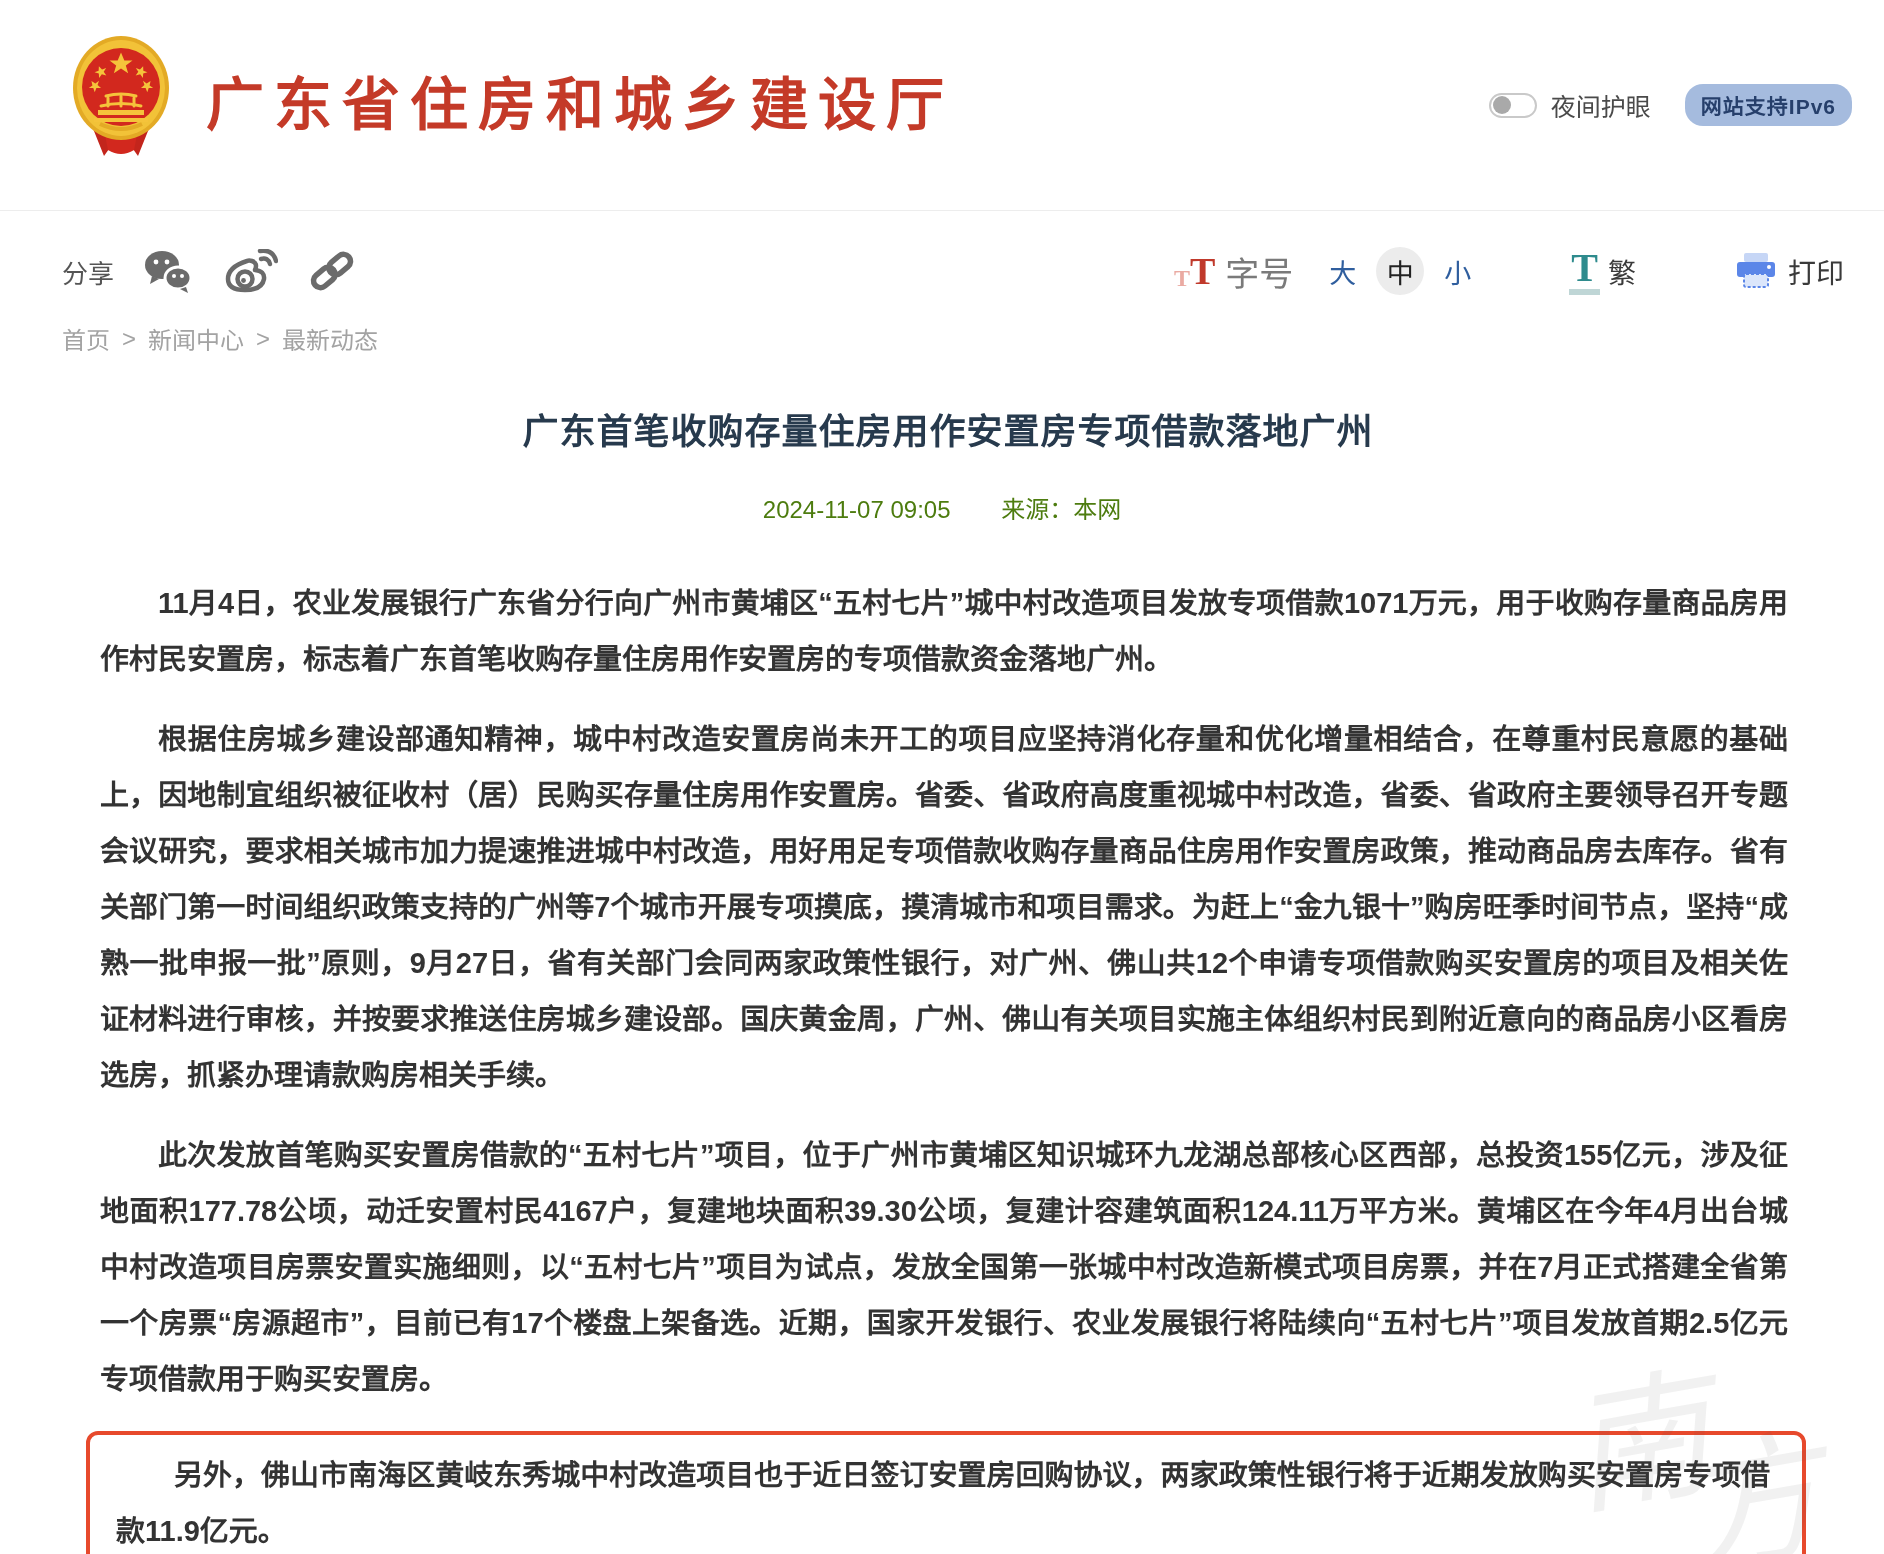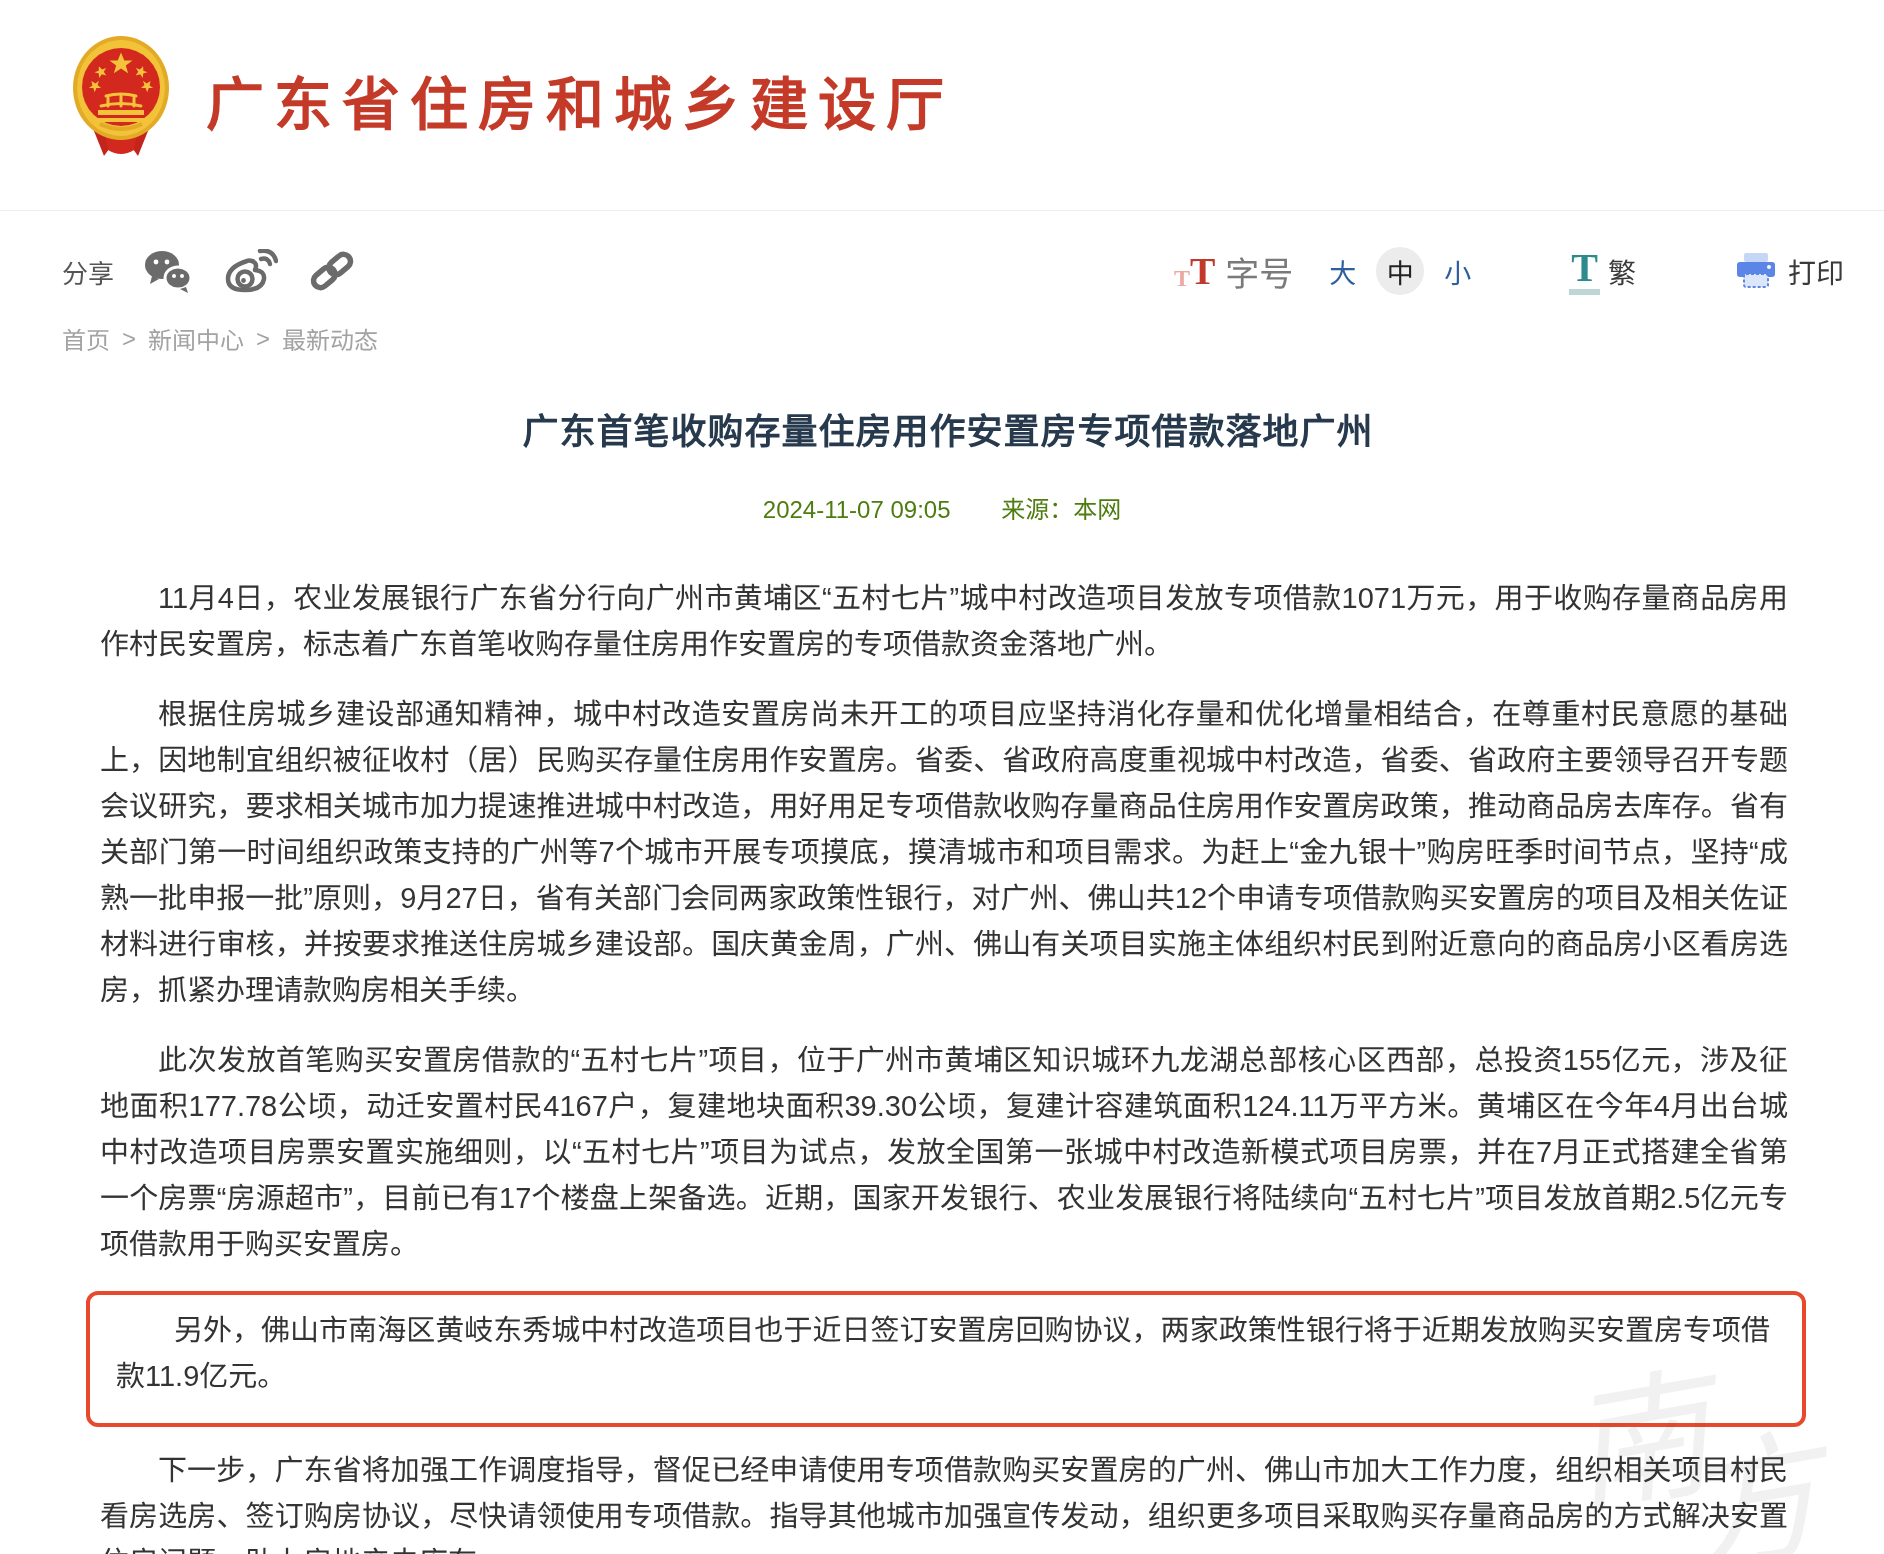--- a/index.html
+++ b/index.html
@@ -54,22 +54,22 @@
   .crumb { cursor:pointer; }
   .crumb-sep { margin:0 12px; }
 
   
   .article-title { margin-top:46px; text-align:center; font-size:36px; font-weight:bold; color:#273a4d; letter-spacing:1px;padding-left:12px; }
   .article-meta { margin-top:36px; text-align:center; font-size:24px; color:#4d7c0f; }
   .article-meta .src { margin-left:44px; }
 
   .article-body { margin:50px 96px 0 100px; }
   .article-body p {
-    font-size:29px; line-height:46px; color:#333;
-    text-align:justify; text-indent:2em; margin-bottom:24px;
+    font-size:29px; line-height:56px; color:#333;
+    text-align:justify; text-indent:2em; margin-bottom:24px;font-weight:bold;
   }
   .highlight-box {
     border:4px solid #e7492c; border-radius:12px;
     margin:2px -18px 20px -14px; padding:12px 32px 24px 26px;
   }
   .highlight-box p { margin-bottom:0; }
 
   
   .watermark {
     position:absolute; right:58px; top:1290px; width:260px; height:260px;
@@ -114,20 +114,27 @@
           <line x1="64" y1="64" x2="64" y2="72"></line>
         </g>
         <rect x="28" y="76" width="46" height="5" fill="#f5c33b"></rect>
         <rect x="24" y="84" width="54" height="4" fill="#f5c33b"></rect>
 
         <path d="M30,90 Q51,100 72,90" stroke="#e3aa25" stroke-width="4" fill="none"></path>
       </svg>
       <div class="site-title">广东省住房和城乡建设厅</div>
     </div>
 
+    <div class="header-right">
+      <div class="toggle">
+        <div class="knob"></div>
+      </div>
+      <span class="night-label">夜间护眼</span>
+      <span class="ipv6-badge">网站支持IPv6</span>
+    </div>
   </div>
 
   <div class="tools-row">
     <div class="share-group">
       <span class="share-label">分享</span>
 
       <span class="share-icon">
         <svg width="52" height="44" viewBox="0 0 52 44">
           <ellipse cx="20" cy="16" rx="17" ry="14" fill="#6b6b6b"></ellipse>
           <path d="M10,27 L8,35 L17,30 Z" fill="#6b6b6b"></path>

